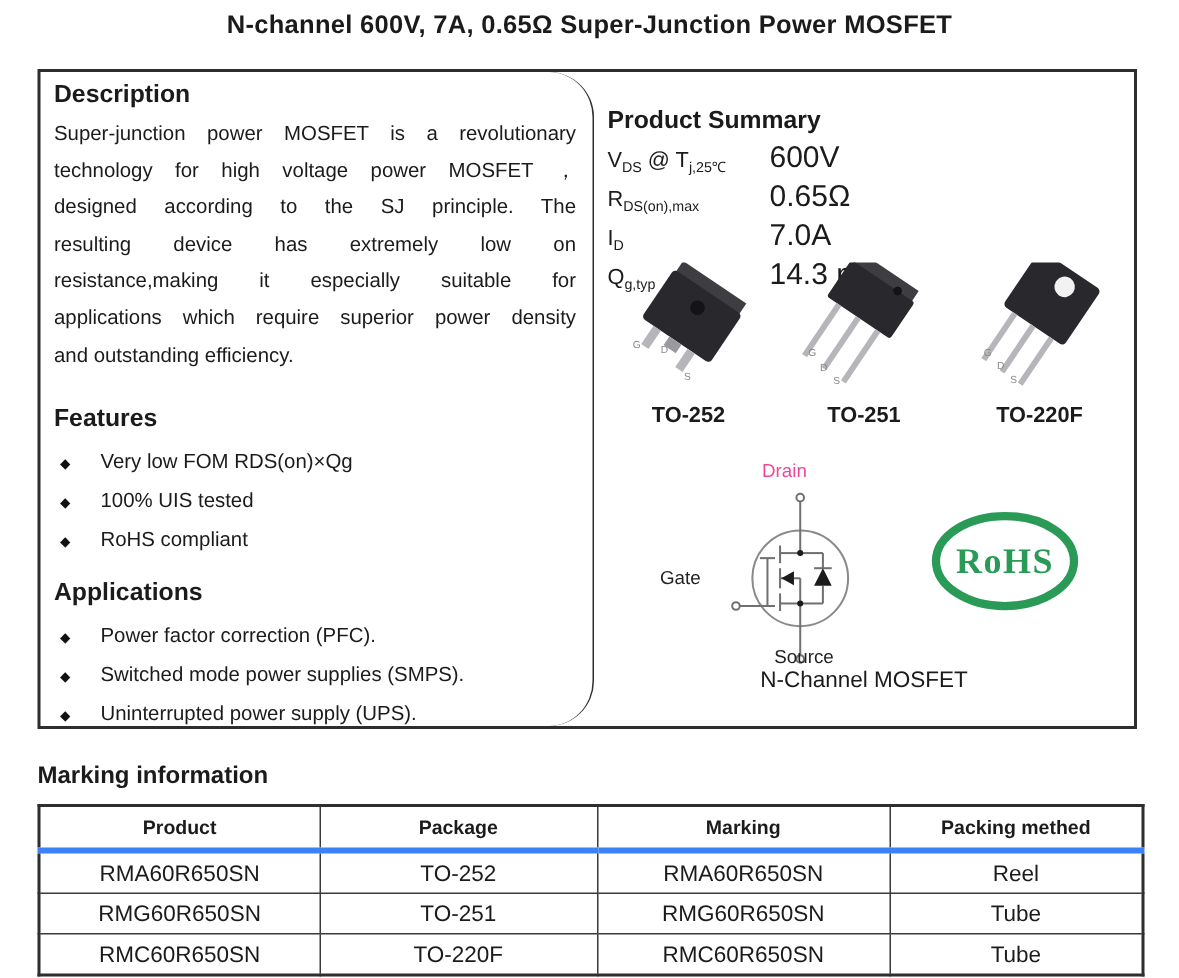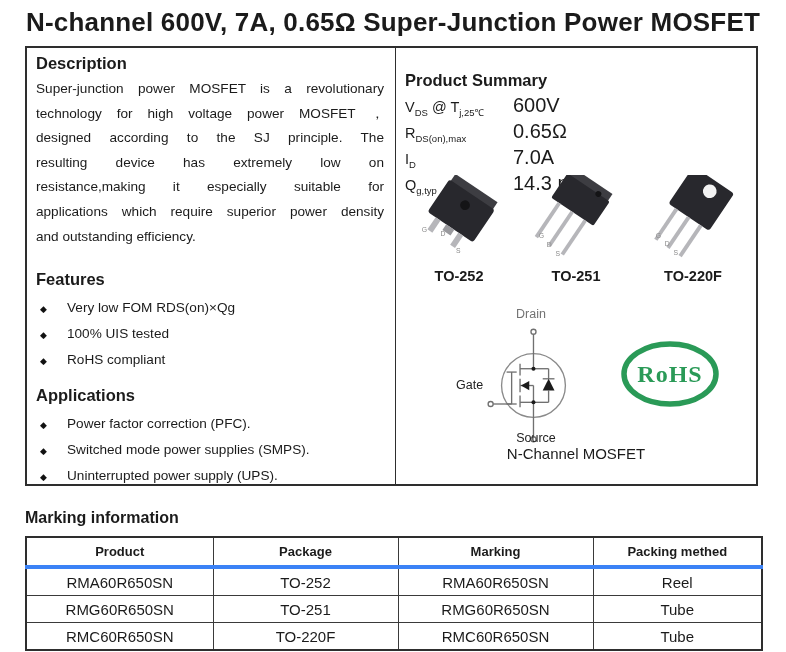--- a/index.html
+++ b/index.html
@@ -2,29 +2,29 @@
 <html><head>
 <meta charset="utf-8">
 <style>
   html,body{margin:0;padding:0;}
   body{
     width:786px;height:652px;background:#ffffff;position:relative;
     font-family:"Liberation Sans", sans-serif;color:#1b1b1b;overflow:hidden;
   }
   .title{
     position:absolute;top:7px;left:0;width:100%;text-align:center;
-    font-size:26px;font-weight:bold;letter-spacing:.2px;
+    font-size:17px;font-weight:bold;letter-spacing:.2px;
   }
   .main-box{
     position:absolute;left:25px;top:46px;width:733px;height:440px;
     border:2px solid #2e2e2e;display:flex;box-sizing:border-box;
   }
   .col-left{
     width:369px;flex-shrink:0;border-right:1.5px solid #2e2e2e;
-    box-sizing:border-box;padding:3px 11px 0 9px;
+    box-sizing:border-box;padding:3px 11px 0 9px;border-radius:30px;
   }
   .col-right{flex:1;position:relative;padding:20px 0 0 9px;box-sizing:border-box;}
   .sec-heading{font-size:16.5px;font-weight:bold;margin:3px 0 4px 0;}
   .desc-line{font-size:13.6px;line-height:24.6px;text-align:justify;}
   .jl{text-align-last:justify;}
   .blist{margin-top:4px;}
   .bitem{display:flex;align-items:baseline;margin:11px 0;font-size:13.6px;}
   .bullet{width:27px;font-size:9px;flex-shrink:0;padding-left:4px;color:#111;}
   .feat-block{margin-top:21px;}
   .app-block{margin-top:19px;}
@@ -34,23 +34,23 @@
   .summary-label{width:108px;}
   .summary-label sub{font-size:9.5px;}
   .summary-value{font-size:20px;}
 
   .packages{position:absolute;left:0;top:127px;width:100%;display:flex;justify-content:space-evenly;}
   .pkg{width:108px;text-align:center;}
   .pkg svg{width:92px;height:86px;}
   .pkg-label{font-size:14.5px;font-weight:bold;margin-top:3px;}
   .pin-label{font-size:7px;fill:#8a8a8a;}
 
-  .sym-drain{position:absolute;left:95px;top:259px;width:80px;text-align:center;font-size:12.5px;color:#737373;}
+  .sym-drain{position:absolute;left:112px;top:259px;width:80px;text-align:left;font-size:12.5px;color:#ec4899;}
   .mos-svg{position:absolute;left:84px;top:272px;}
-  .sym-gate{position:absolute;left:44px;top:330px;font-size:12.5px;color:#222;margin-left:16px;}
+  .sym-gate{position:absolute;left:44px;top:330px;font-size:12.5px;color:#222;}
   .sym-source{position:absolute;left:98px;top:383px;width:84px;text-align:center;font-size:12.5px;color:#222;}
   .rohs-svg{position:absolute;left:222px;top:290px;}
   .rohs-text{font-family:"Liberation Serif", serif;font-weight:bold;font-size:24px;letter-spacing:1px;}
   .caption{position:absolute;left:0;bottom:22px;width:100%;text-align:center;font-size:15px;}
 
   .marking-heading{position:absolute;left:25px;top:509px;font-size:16px;font-weight:bold;}
   .marking-table{
     position:absolute;left:25px;top:536px;width:736px;border-collapse:collapse;
     border:2px solid #2e2e2e;table-layout:fixed;
   }

